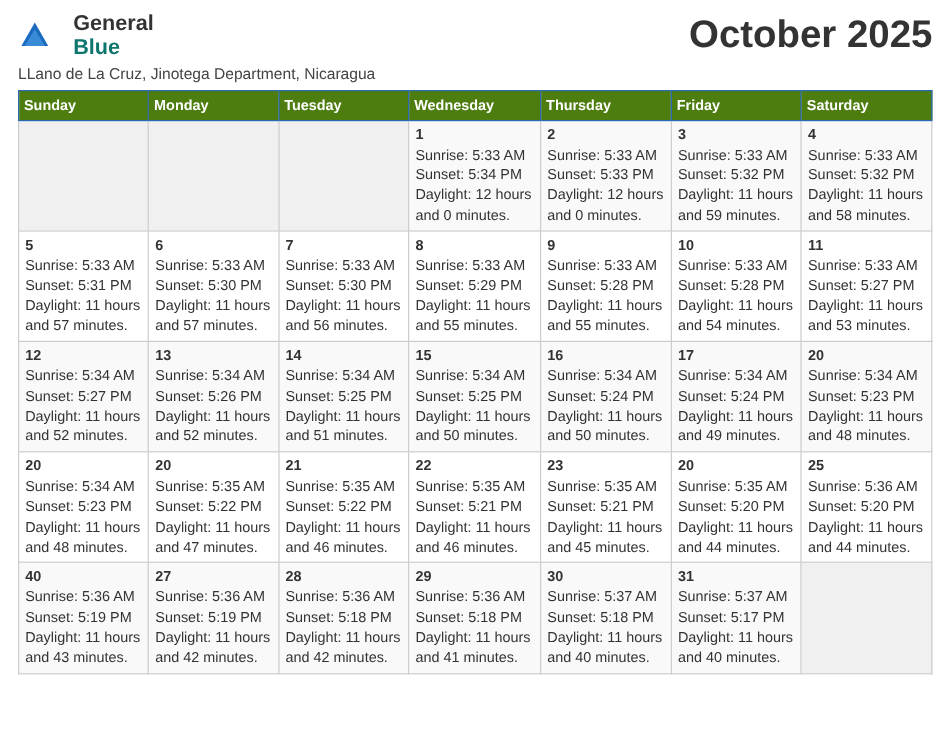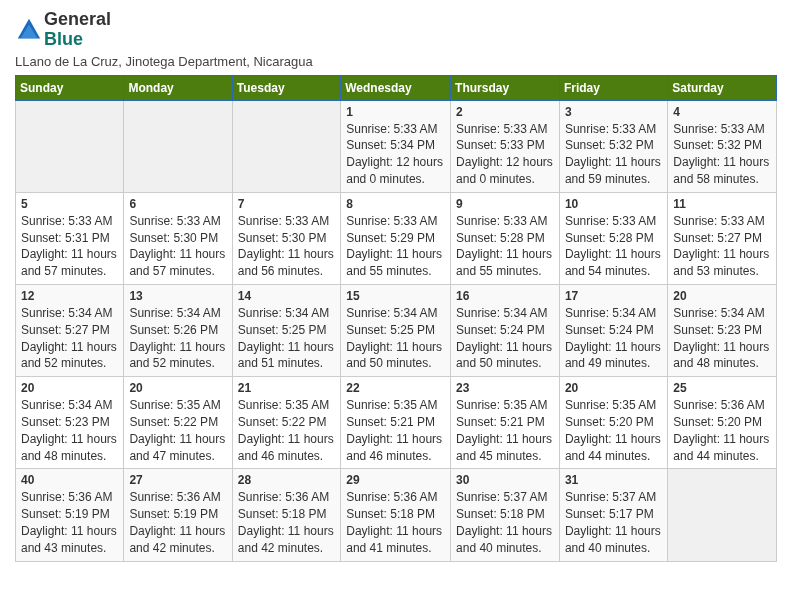--- a/index.html
+++ b/index.html
@@ -15,21 +15,21 @@
     }
     .header {
       display: flex;
       align-items: flex-start;
       justify-content: space-between;
       margin-bottom: 4px;
     }
     .logo {
       display: flex;
       align-items: center;
-      gap: 1px;
+      gap: 18px;
     }
     .logo-text {
       font-size: 18px;
       font-weight: bold;
       line-height: 1.1;
     }
     .logo-general { color: #333; }
     .logo-blue { color: #0f766e; }
     .logo-icon {
       width: 28px;
@@ -100,20 +100,23 @@
     <div class="logo">
       <svg class="logo-icon" viewBox="0 0 40 40">
         <polygon points="20,4 36,32 4,32" fill="#1a6abf"></polygon>
         <polygon points="20,12 32,32 8,32" fill="#5aabf0" opacity="0.5"></polygon>
       </svg>
       <div class="logo-text">
         <span class="logo-general">General</span><br>
         <span class="logo-blue">Blue</span>
       </div>
     </div>
+    <div class="title-block">
+      <div class="month-title">October 2025</div>
+    </div>
   </div>
   <div class="subtitle">LLano de La Cruz, Jinotega Department, Nicaragua</div>
 
   <table class="calendar">
     <thead>
       <tr>
       <th>Sunday</th>
           <th>Monday</th>
           <th>Tuesday</th>
           <th>Wednesday</th>

